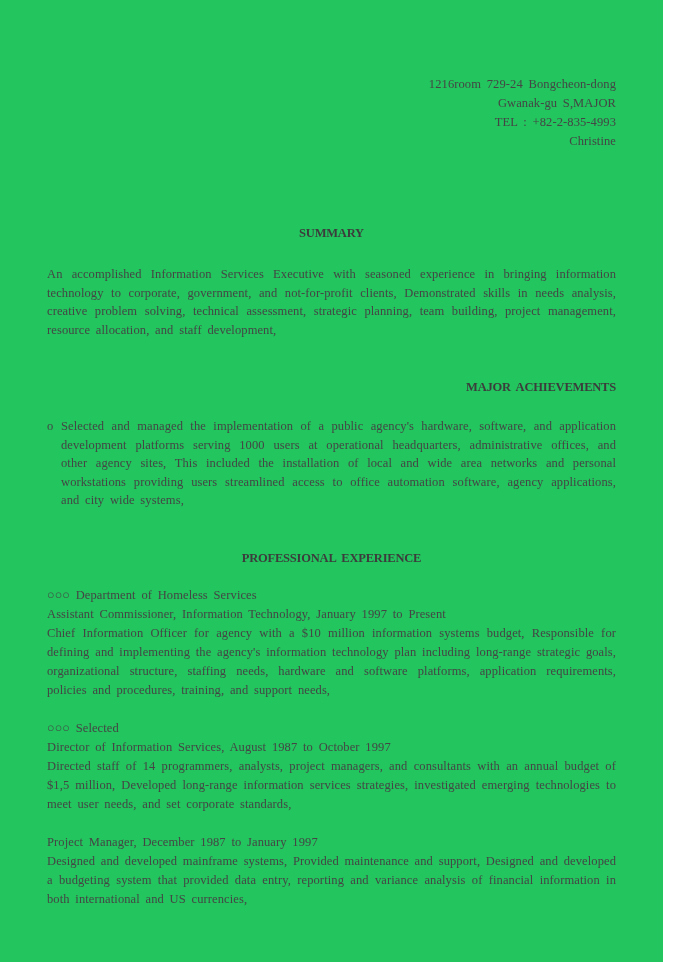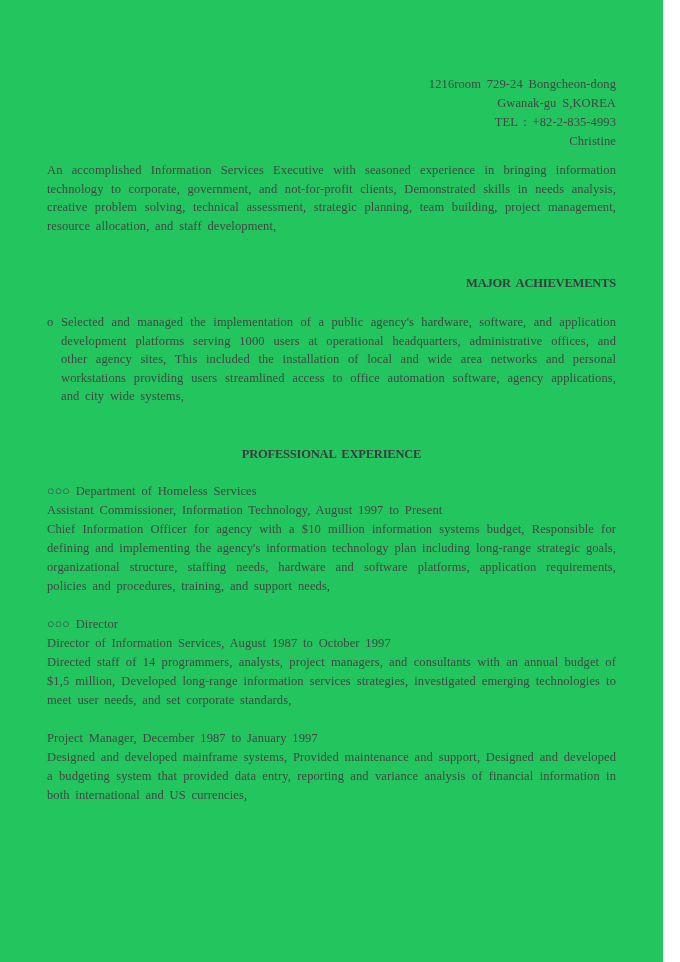--- a/index.html
+++ b/index.html
@@ -31,21 +31,21 @@
     color: #3c3c3c;
     margin: 0;
     line-height: 16px;
   }
   .heading-summary { margin-top: 74px; }
   .heading-achievements { margin-top: 40px; text-align: right; }
   .heading-experience { margin-top: 40px; }
   .body-par {
     text-align: justify;
     line-height: 18.5px;
-    margin-top: 10px;
+    margin-top: 24px;
   }
   .bullet-row {
     display: flex;
     margin-top: 22px;
     align-items: flex-start;
   }
   .bullet-marker {
     width: 14px;
     flex: 0 0 14px;
     line-height: 18.5px;
@@ -65,43 +65,44 @@
     line-height: 19px;
   }
 </style>
 </head>
 <body>
 
 <div class="page">
 
   <div class="contact-block">
     <div>1216room 729-24 Bongcheon-dong</div>
-    <div>Gwanak-gu S,KOREA</div>
+    <div>Gwanak-gu S,MAJOR</div>
     <div>TEL : +82-2-835-4993</div>
     <div>Christine</div>
   </div>
 
+  <div class="section-heading heading-summary">SUMMARY</div>
   <div class="body-par">An accomplished Information Services Executive with seasoned experience in bringing information technology to corporate, government, and not-for-profit clients, Demonstrated skills in needs analysis, creative problem solving, technical assessment, strategic planning, team building, project management, resource allocation, and staff development,</div>
 
   <div class="section-heading heading-achievements">MAJOR ACHIEVEMENTS</div>
   <div class="bullet-row">
     <div class="bullet-marker">o</div>
     <div class="bullet-text">Selected and managed the implementation of a public agency's hardware, software, and application development platforms serving 1000 users at operational headquarters, administrative offices, and other agency sites, This included the installation of local and wide area networks and personal workstations providing users streamlined access to office automation software, agency applications, and city wide systems,</div>
   </div>
 
   <div class="section-heading heading-experience">PROFESSIONAL EXPERIENCE</div>
 
   <div class="job-entry first">
     <div class="job-company">○○○ Department of Homeless Services</div>
-    <div class="job-title">Assistant Commissioner, Information Technology, August 1997 to Present</div>
+    <div class="job-title">Assistant Commissioner, Information Technology, January 1997 to Present</div>
     <div class="job-description">Chief Information Officer for agency with a $10 million information systems budget, Responsible for defining and implementing the agency's information technology plan including long-range strategic goals, organizational structure, staffing needs, hardware and software platforms, application requirements, policies and procedures, training, and support needs,</div>
   </div>
 
   <div class="job-entry">
-    <div class="job-company">○○○ Director</div>
+    <div class="job-company">○○○ Selected</div>
     <div class="job-title">Director of Information Services, August 1987 to October 1997</div>
     <div class="job-description">Directed staff of 14 programmers, analysts, project managers, and consultants with an annual budget of $1,5 million, Developed long-range information services strategies, investigated emerging technologies to meet user needs, and set corporate standards,</div>
   </div>
 
   <div class="job-entry">
     <div class="job-title">Project Manager, December 1987 to January 1997</div>
     <div class="job-description">Designed and developed mainframe systems, Provided maintenance and support, Designed and developed a budgeting system that provided data entry, reporting and variance analysis of financial information in both international and US currencies,</div>
   </div>
 
 </div>

